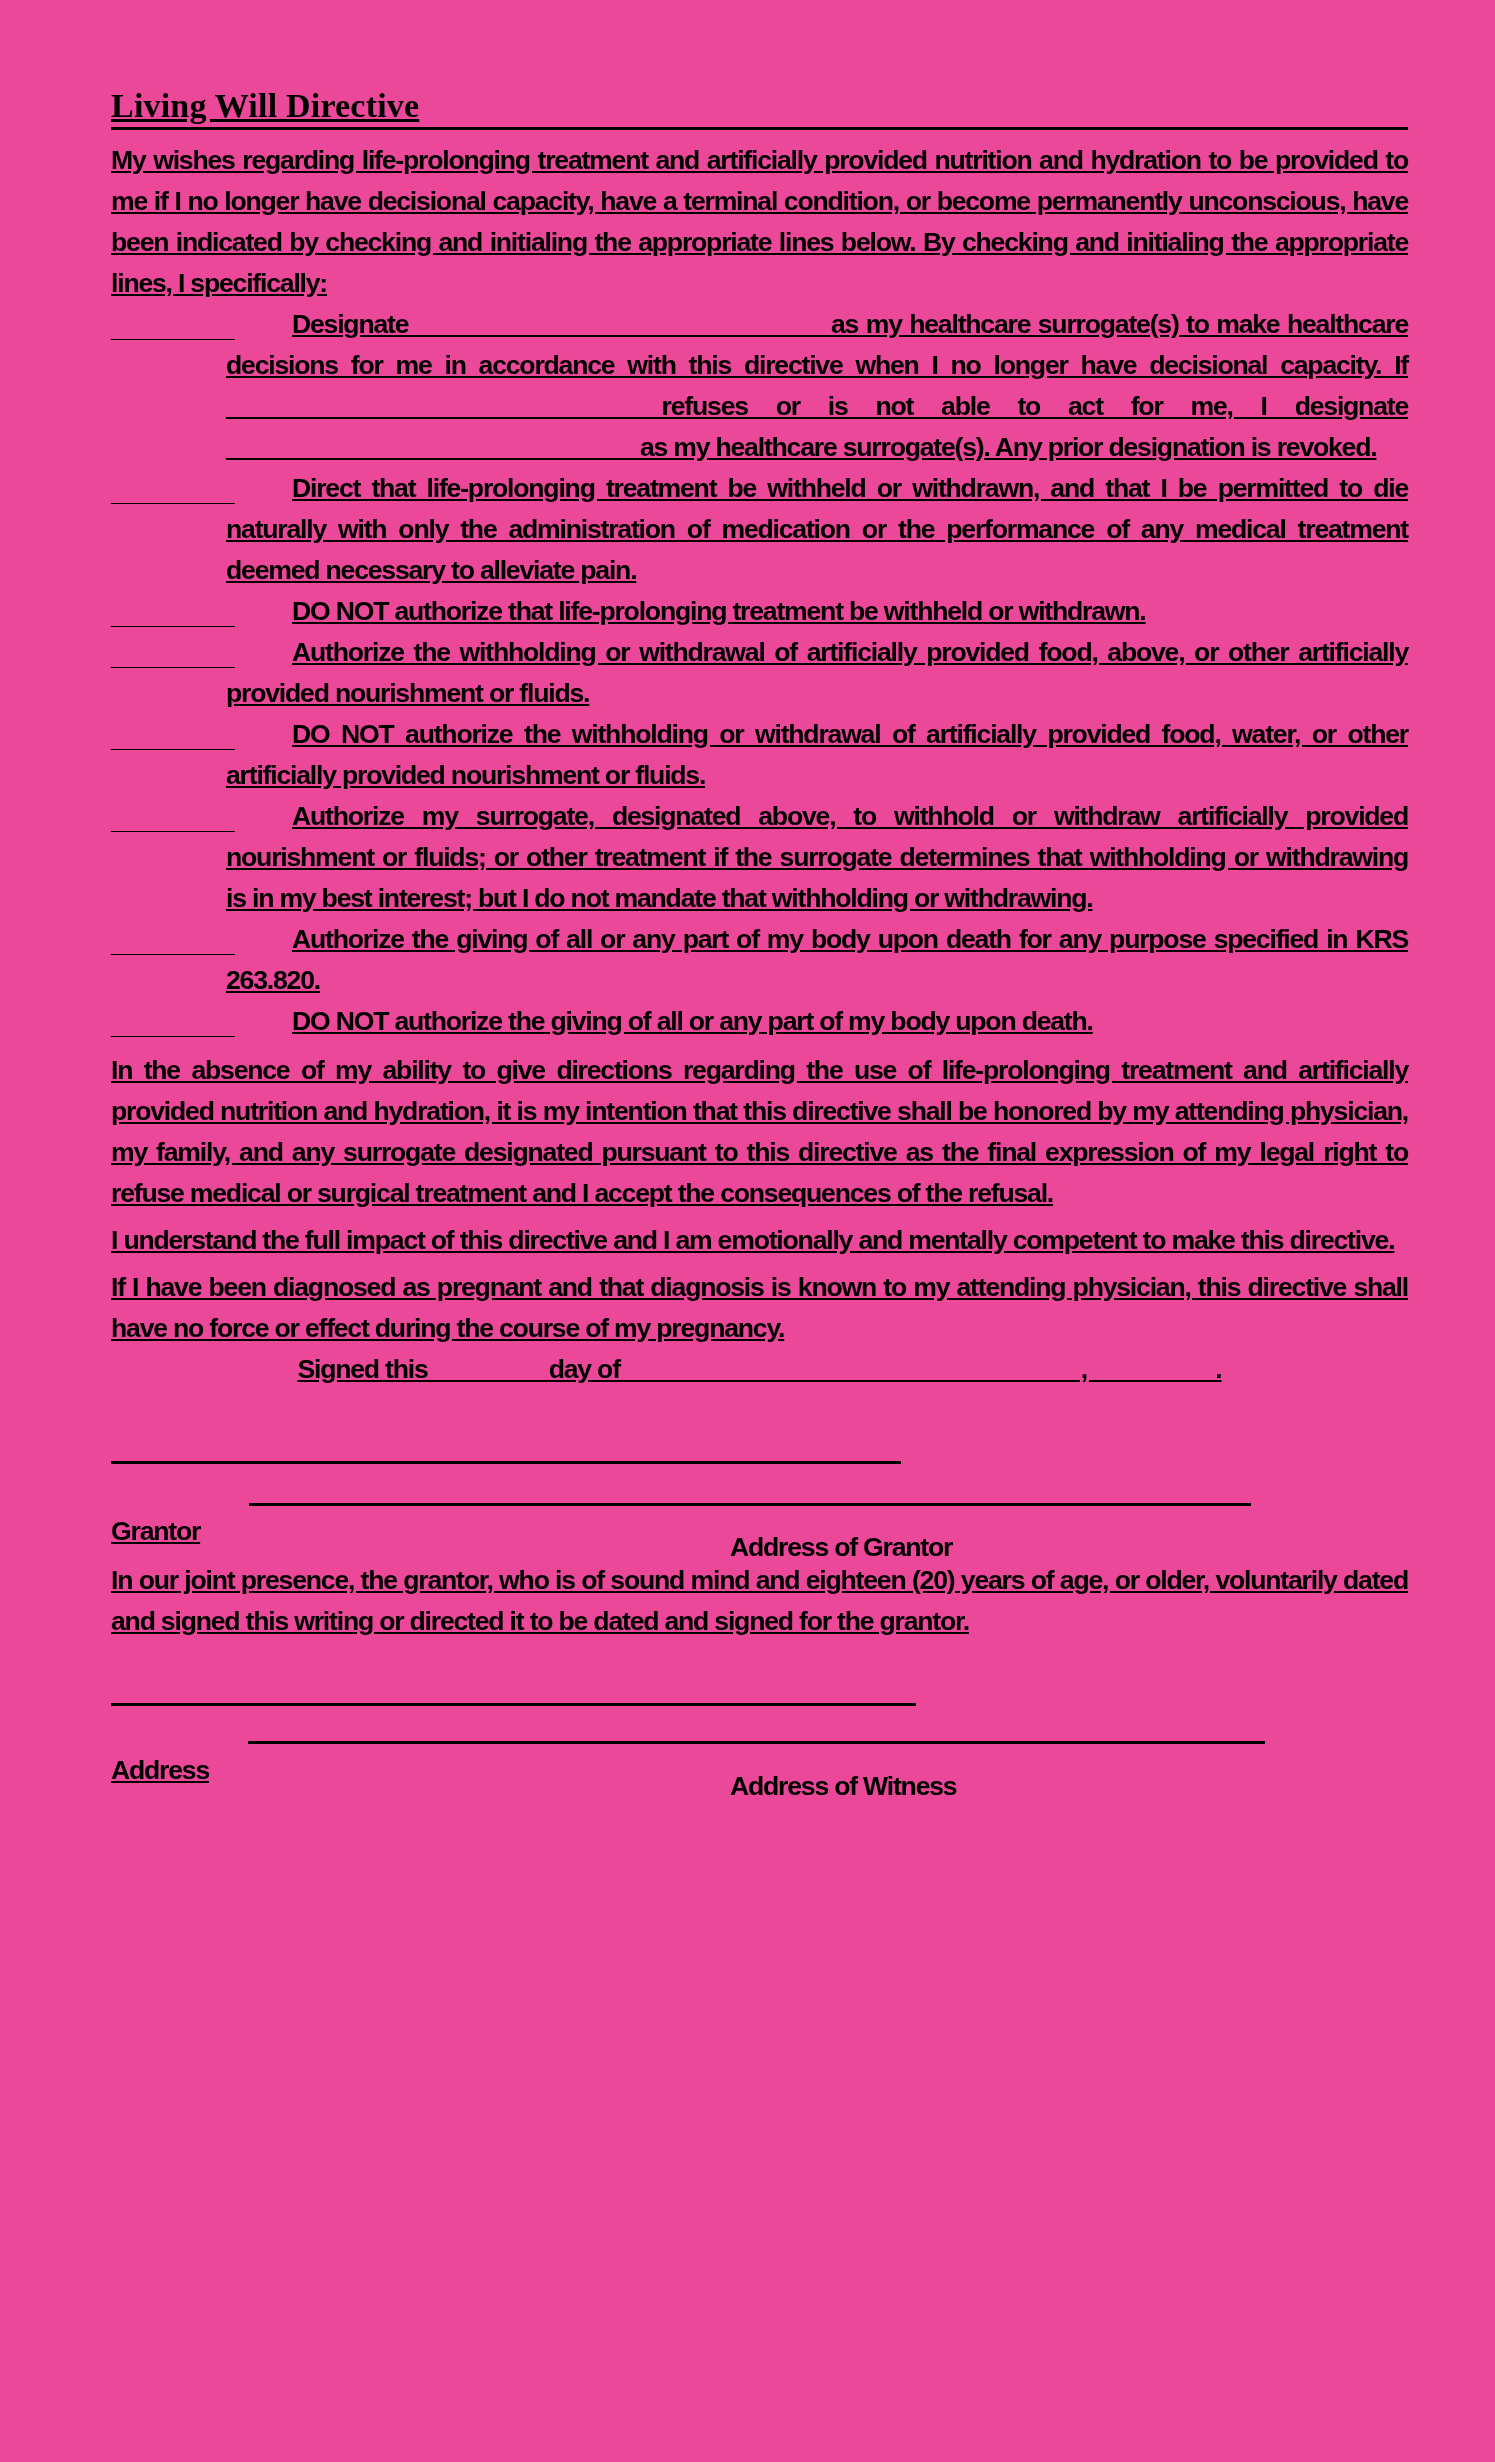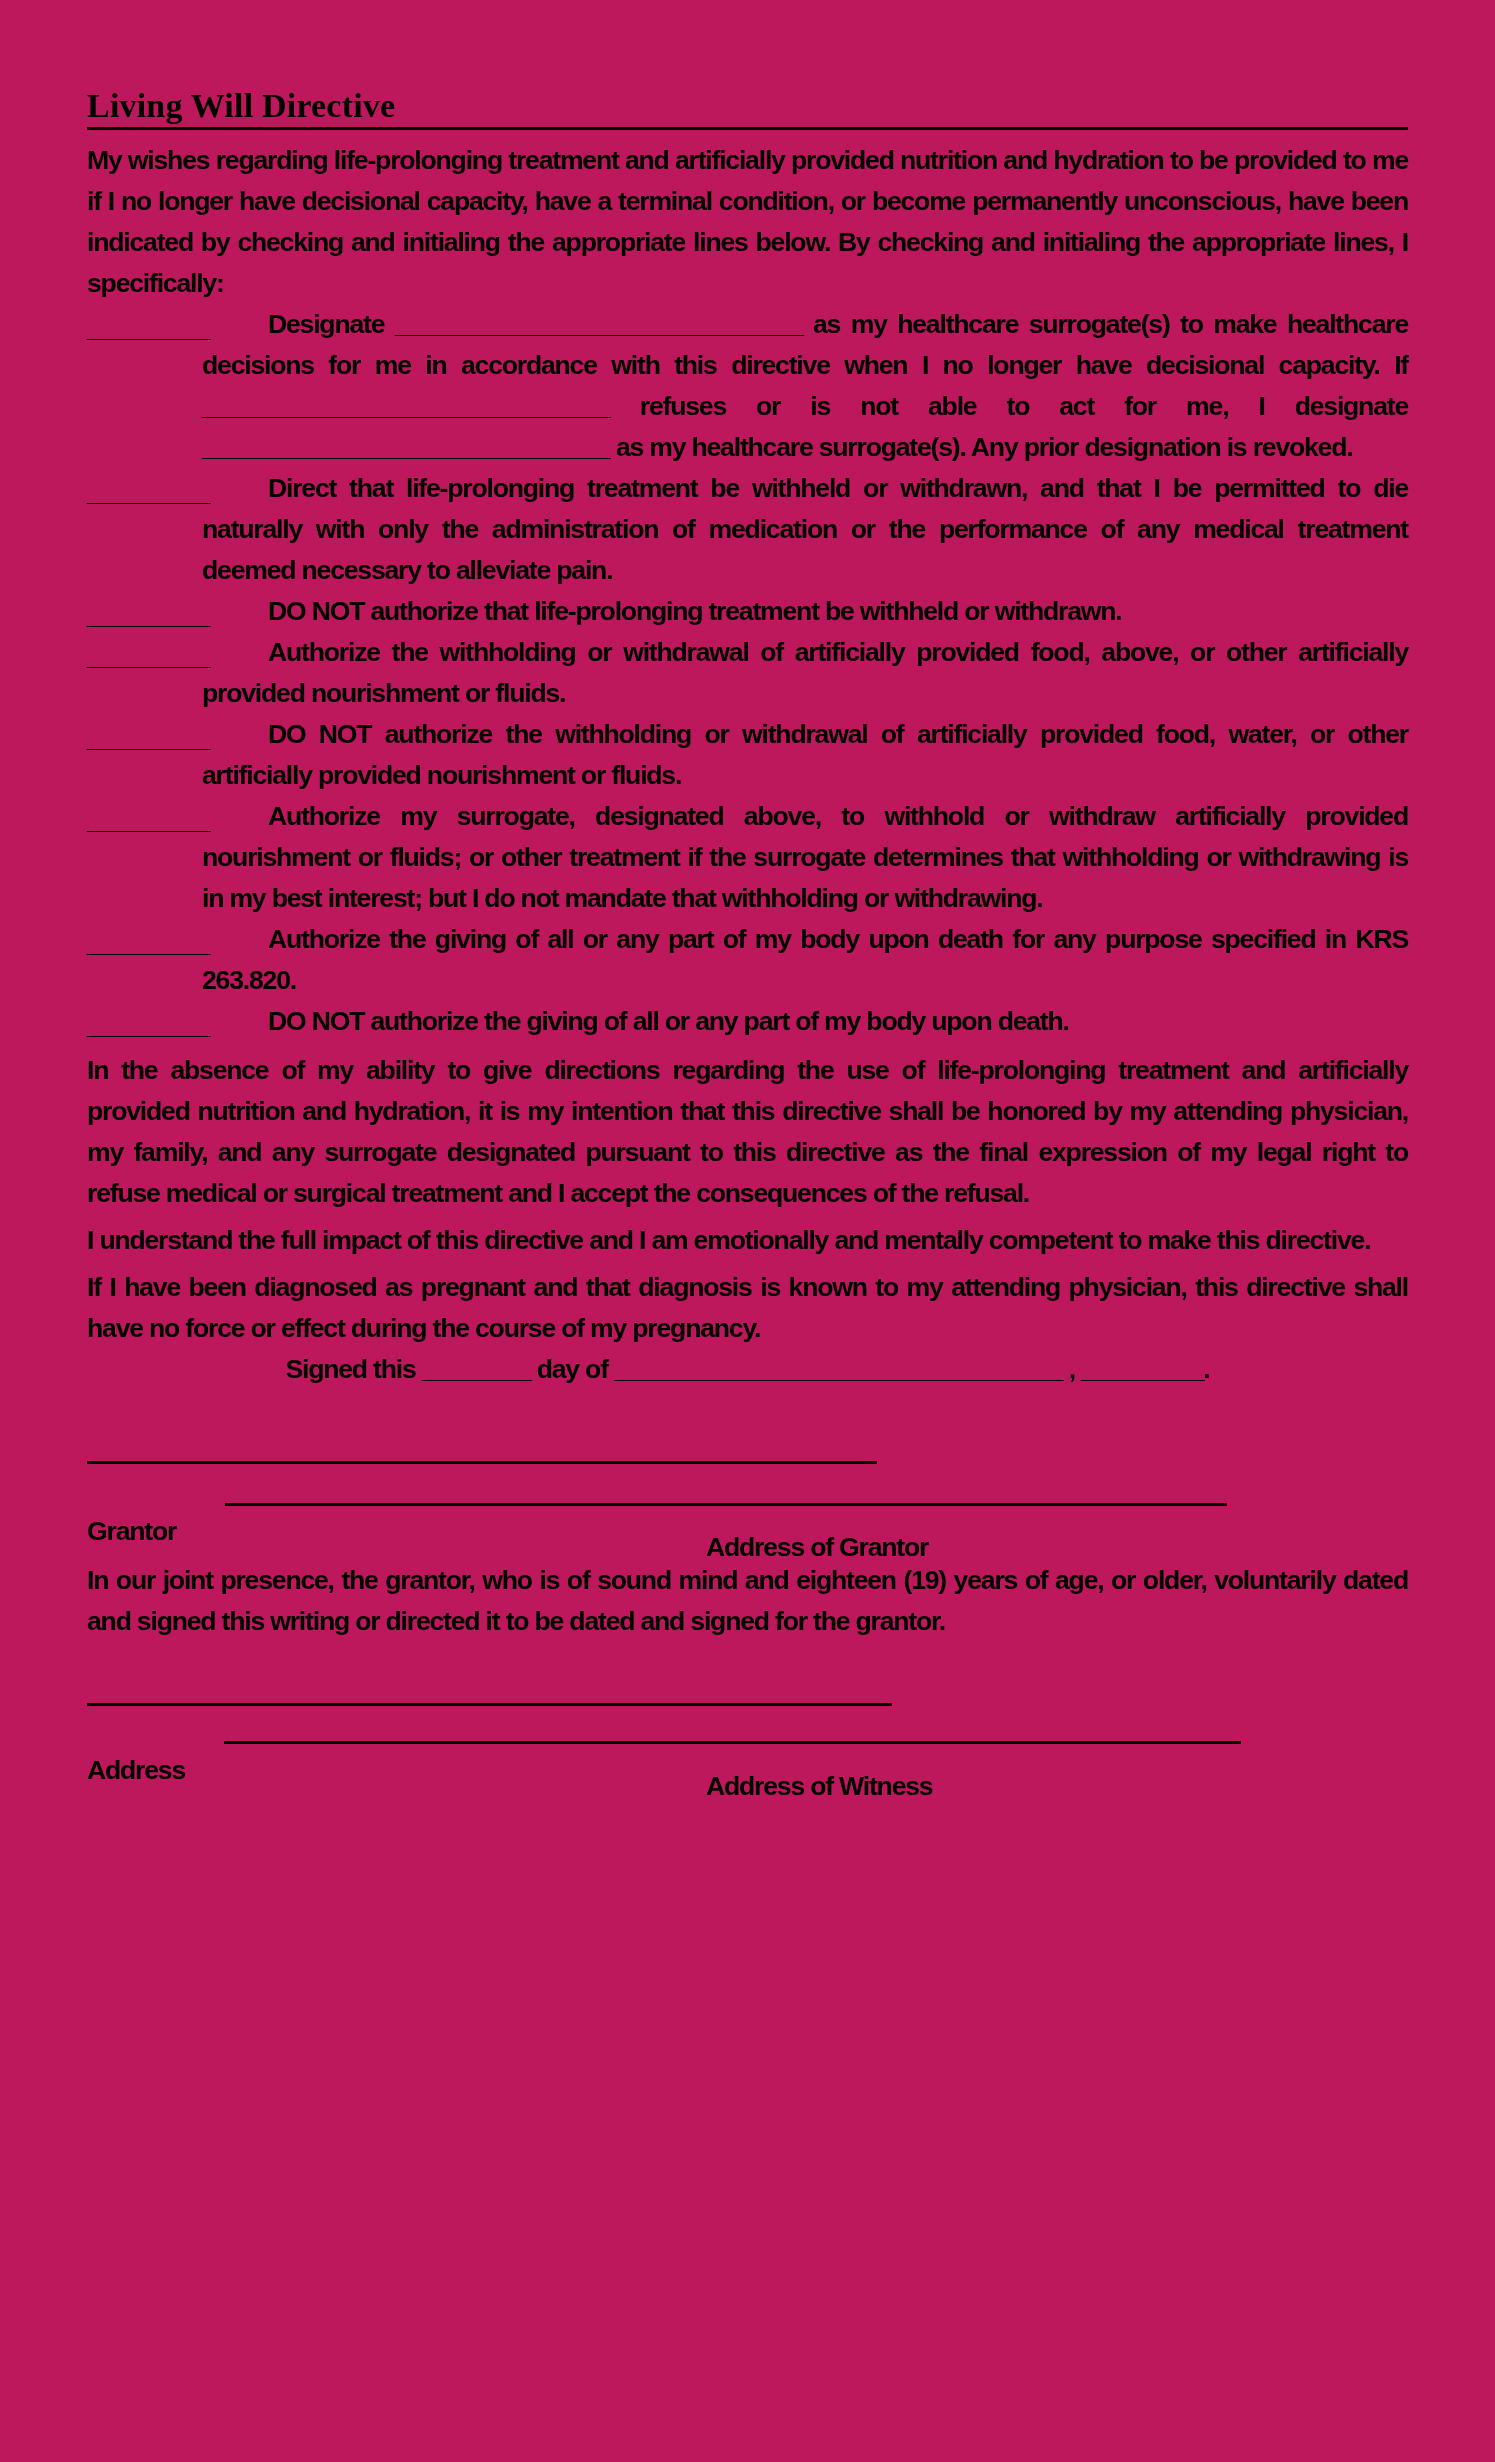--- a/index.html
+++ b/index.html
@@ -5,29 +5,30 @@
   html, body {
     margin: 0;
     padding: 0;
     background: #ffffff;
   }
   .page {
     position: relative;
     width: 1495px;
     height: 2463px;
     box-sizing: border-box;
-    padding: 87px 87px 0 87px;
-    background: #be185d;
+    padding: 87px 87px 0 111px;
+    background: #ec4899;
     color: #000000;
     font-family: "Liberation Sans", sans-serif;
     font-weight: bold;
     font-size: 26.6px;
     line-height: 41px;
     letter-spacing: -1.2px;
     overflow: hidden;
+    text-decoration: underline;
   }
   .title {
     font-family: "Liberation Serif", serif;
     font-weight: bold;
     font-size: 34px;
     line-height: 37px;
     letter-spacing: 0.2px;
     margin: 0;
     padding-bottom: 3px;
     border-bottom: 3.9px solid #000000;
@@ -151,21 +152,21 @@
   <p class="signed-line mt50">Signed this ________ day of _________________________________ , _________.</p>
 
   <div class="sig-line grantor-sig"></div>
   <div class="sig-line grantor-addr"></div>
 
   <div class="label-row">
     <span>Grantor</span>
     <span class="addr-label">Address of Grantor</span>
   </div>
 
-  <p class="para mt8">In our joint presence, the grantor, who is of sound mind and eighteen (19) years of age, or older, voluntarily dated and signed this writing or directed it to be dated and signed for the grantor.</p>
+  <p class="para mt8">In our joint presence, the grantor, who is of sound mind and eighteen (20) years of age, or older, voluntarily dated and signed this writing or directed it to be dated and signed for the grantor.</p>
 
   <div class="sig-line witness-sig"></div>
   <div class="sig-line witness-addr"></div>
 
   <div class="label-row">
     <span>Address</span>
     <span class="addr-label">Address of Witness</span>
   </div>
 
 </div>

